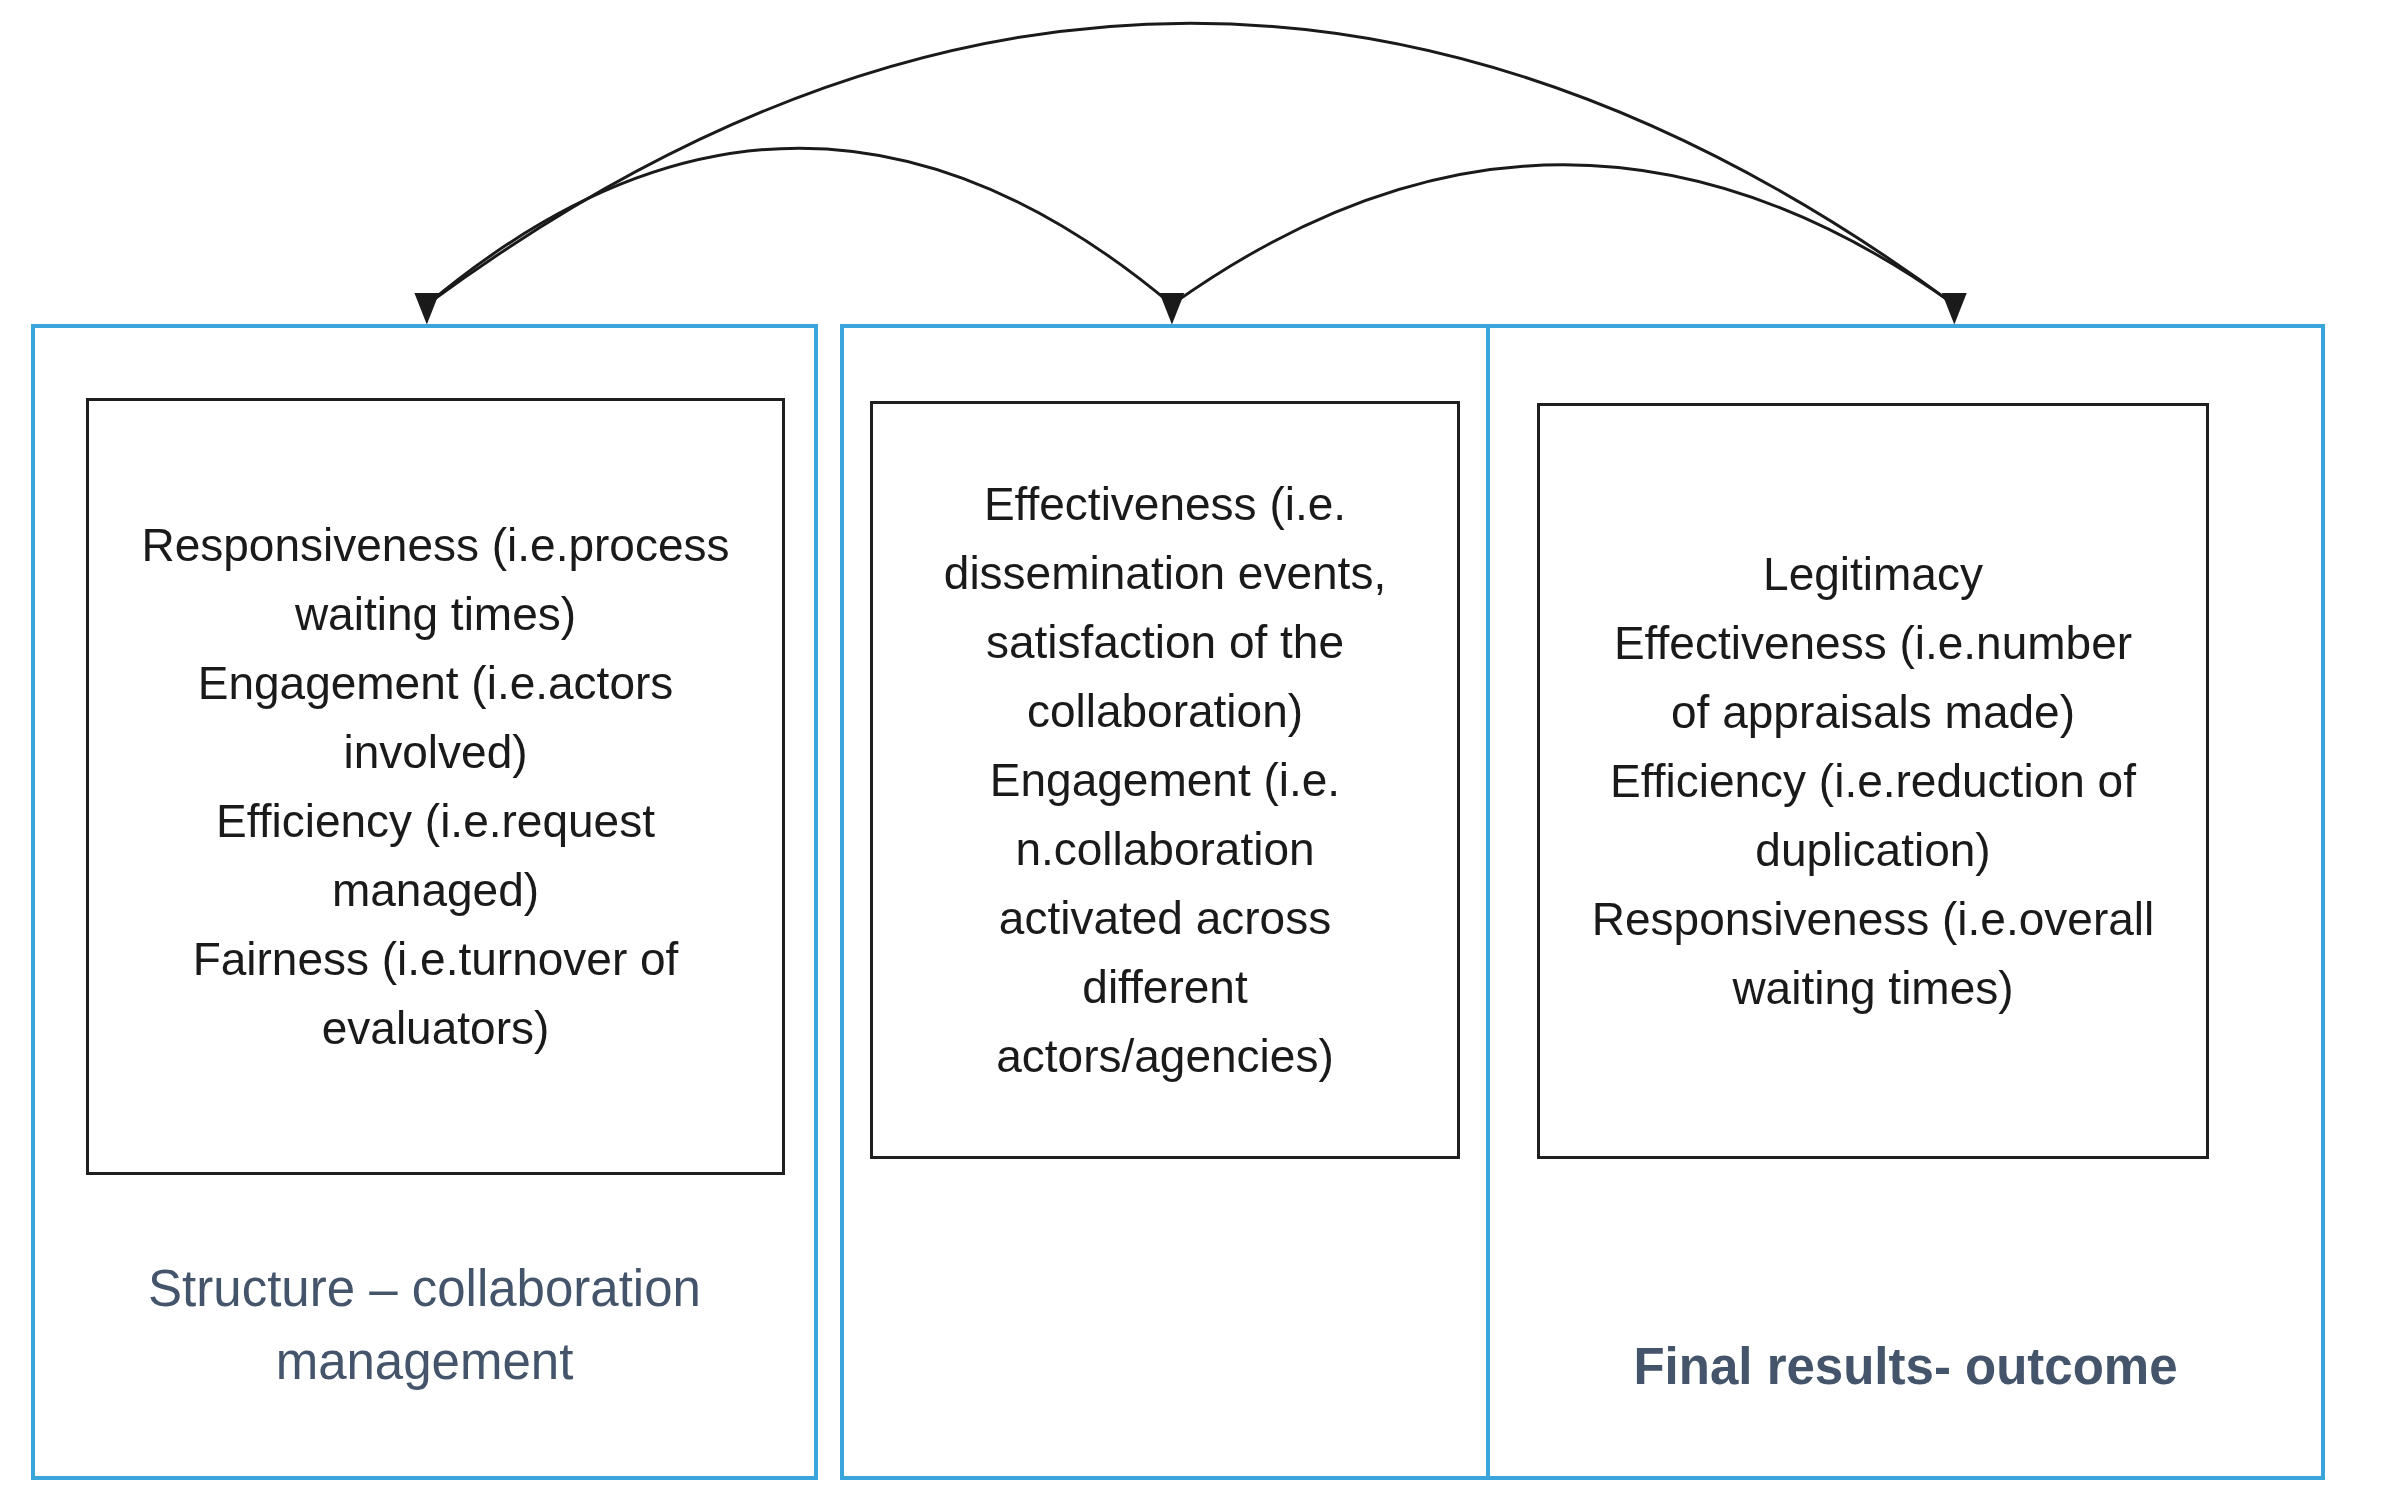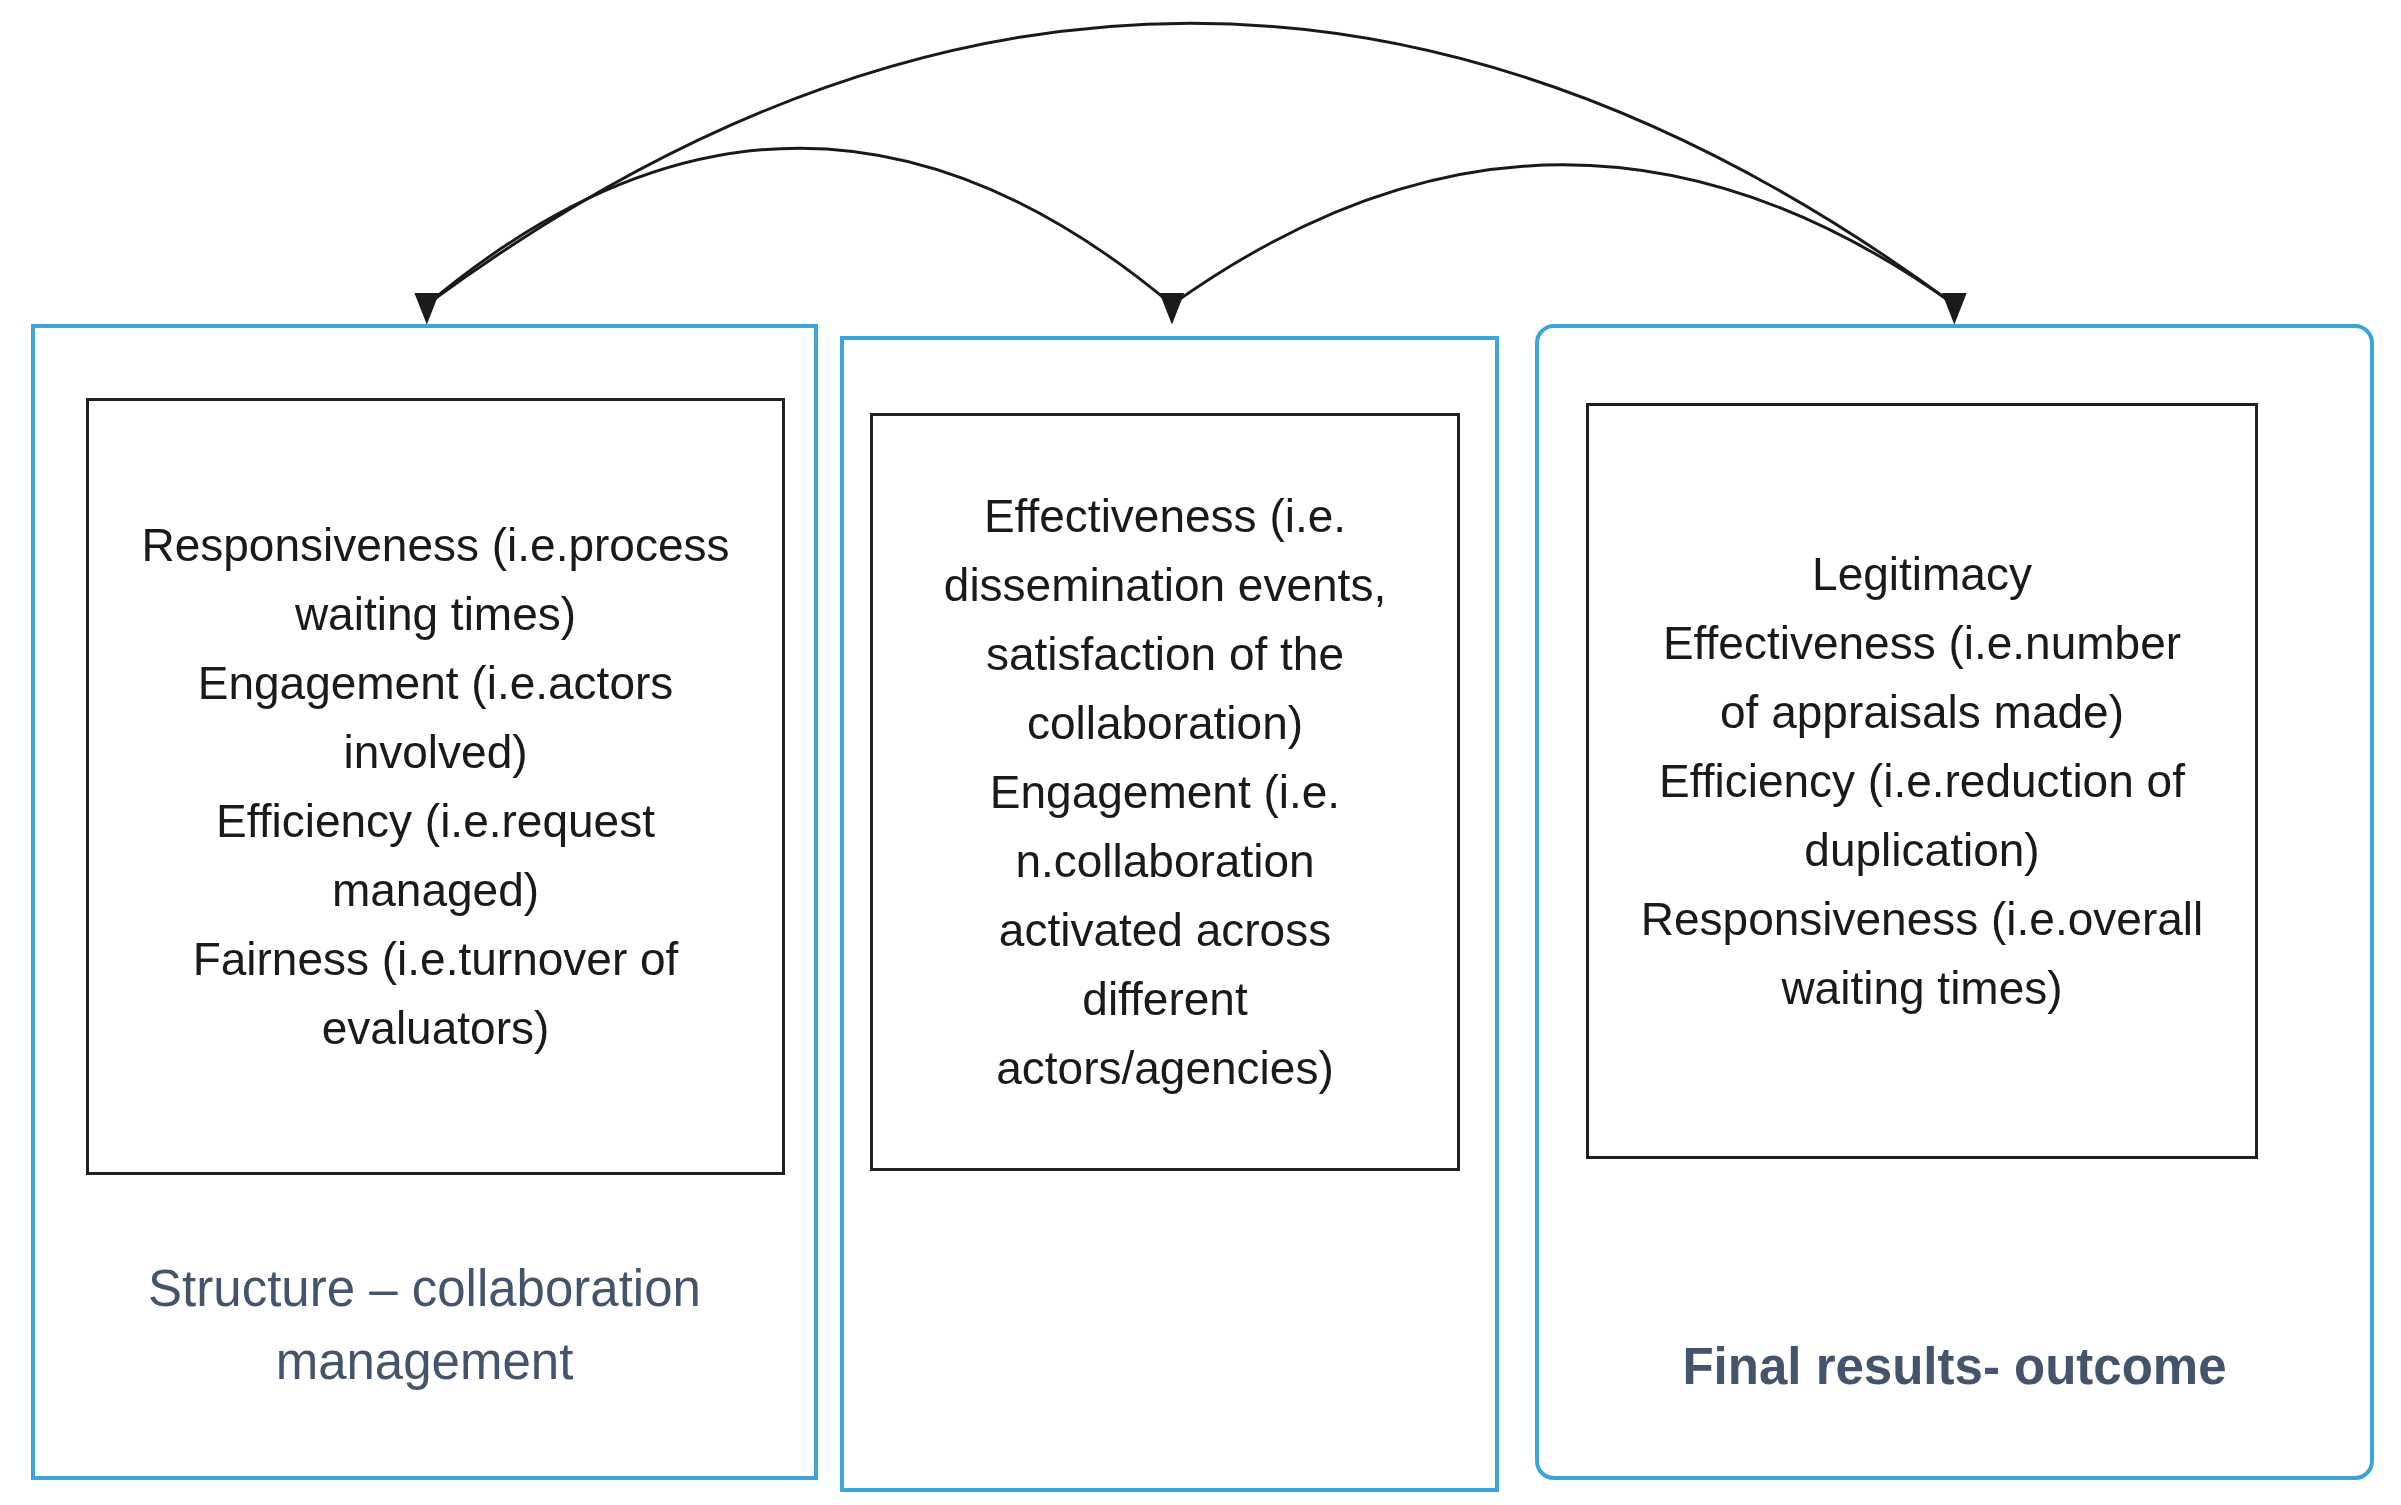--- a/index.html
+++ b/index.html
@@ -37,22 +37,22 @@
     stroke:none;
   }
   .col{
     position:absolute;
     top:324px;
     height:1156px;
     border:4.1px solid var(--outer-border,#3AA5DB);
     background:#ffffff;
   }
   .col.c0{left:31px;  width:787px;}
-  .col.c1{left:840px; width:659px;margin-top:12px;}
-  .col.c2{left:1535px; width:839px;border-radius:19px;}
+  .col.c1{left:840px; width:659px;}
+  .col.c2{left:1486px; width:839px;}
   .inner{
     position:absolute;
     border:3.3px solid var(--inner-border,#1f1f1f);
     background:#ffffff;
     display:flex;
     align-items:center;
     justify-content:center;
     text-align:center;
     padding:3.3px;
   }

